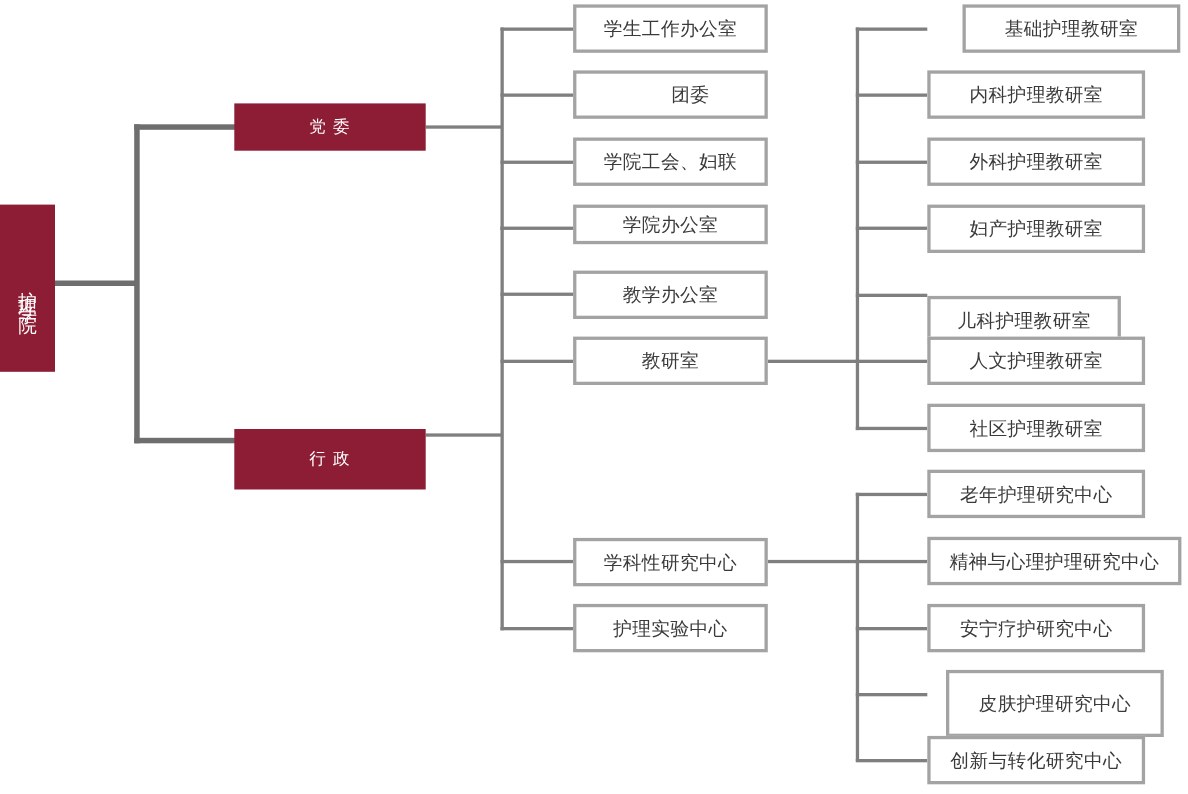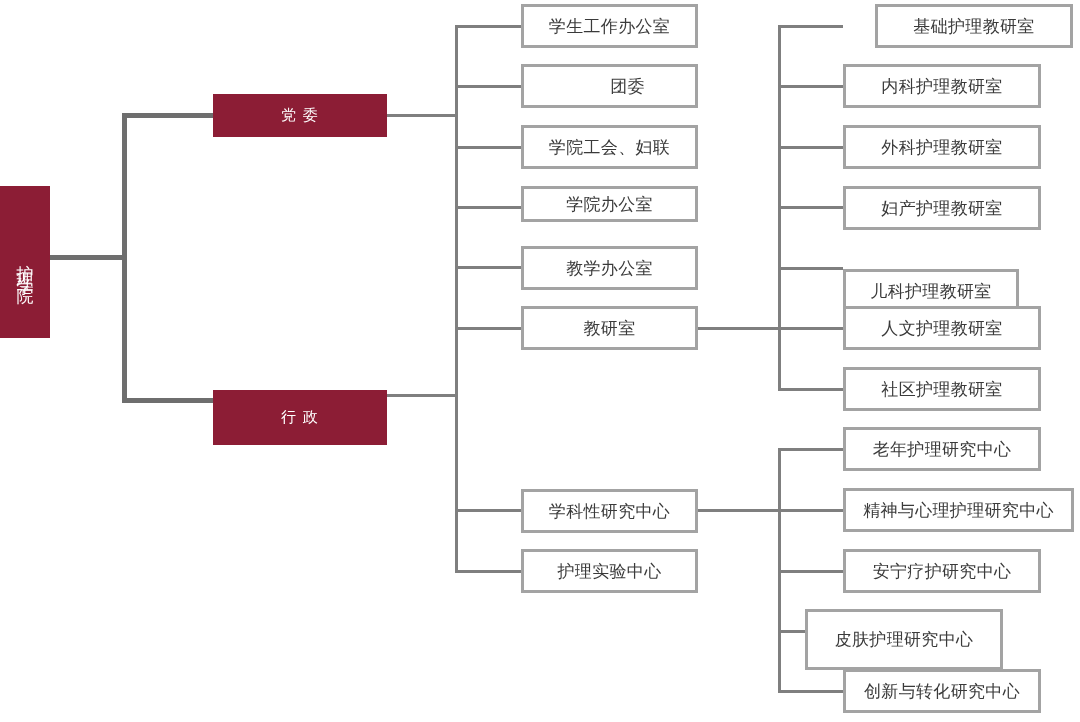--- a/index.html
+++ b/index.html
@@ -126,16 +126,16 @@
   <div class="node-box" style="left:843px; top:64px; width:198px; height:44px;">内科护理教研室</div>
   <div class="node-box" style="left:843px; top:125px; width:198px; height:44px;">外科护理教研室</div>
   <div class="node-box" style="left:843px; top:186px; width:198px; height:44px;">妇产护理教研室</div>
   <div class="node-box" style="left:843px; top:246px; width:176px; height:44px;margin-top:23px;">儿科护理教研室</div>
   <div class="node-box" style="left:843px; top:306px; width:198px; height:44px;">人文护理教研室</div>
   <div class="node-box" style="left:843px; top:367px; width:198px; height:44px;">社区护理教研室</div>
 
   <div class="node-box" style="left:843px; top:427px; width:198px; height:44px;">老年护理研究中心</div>
   <div class="node-box" style="left:843px; top:488px; width:231px; height:44px;">精神与心理护理研究中心</div>
   <div class="node-box" style="left:843px; top:549px; width:198px; height:44px;">安宁疗护研究中心</div>
-  <div class="node-box" style="left:805px; top:609px; width:198px; height:61px;">皮肤护理研究中心</div>
+  <div class="node-box" style="left:860px; top:609px; width:198px; height:61px;">皮肤护理研究中心</div>
   <div class="node-box" style="left:843px; top:669px; width:198px; height:44px;">创新与转化研究中心</div>
 
 </div>
 
 </body></html>

